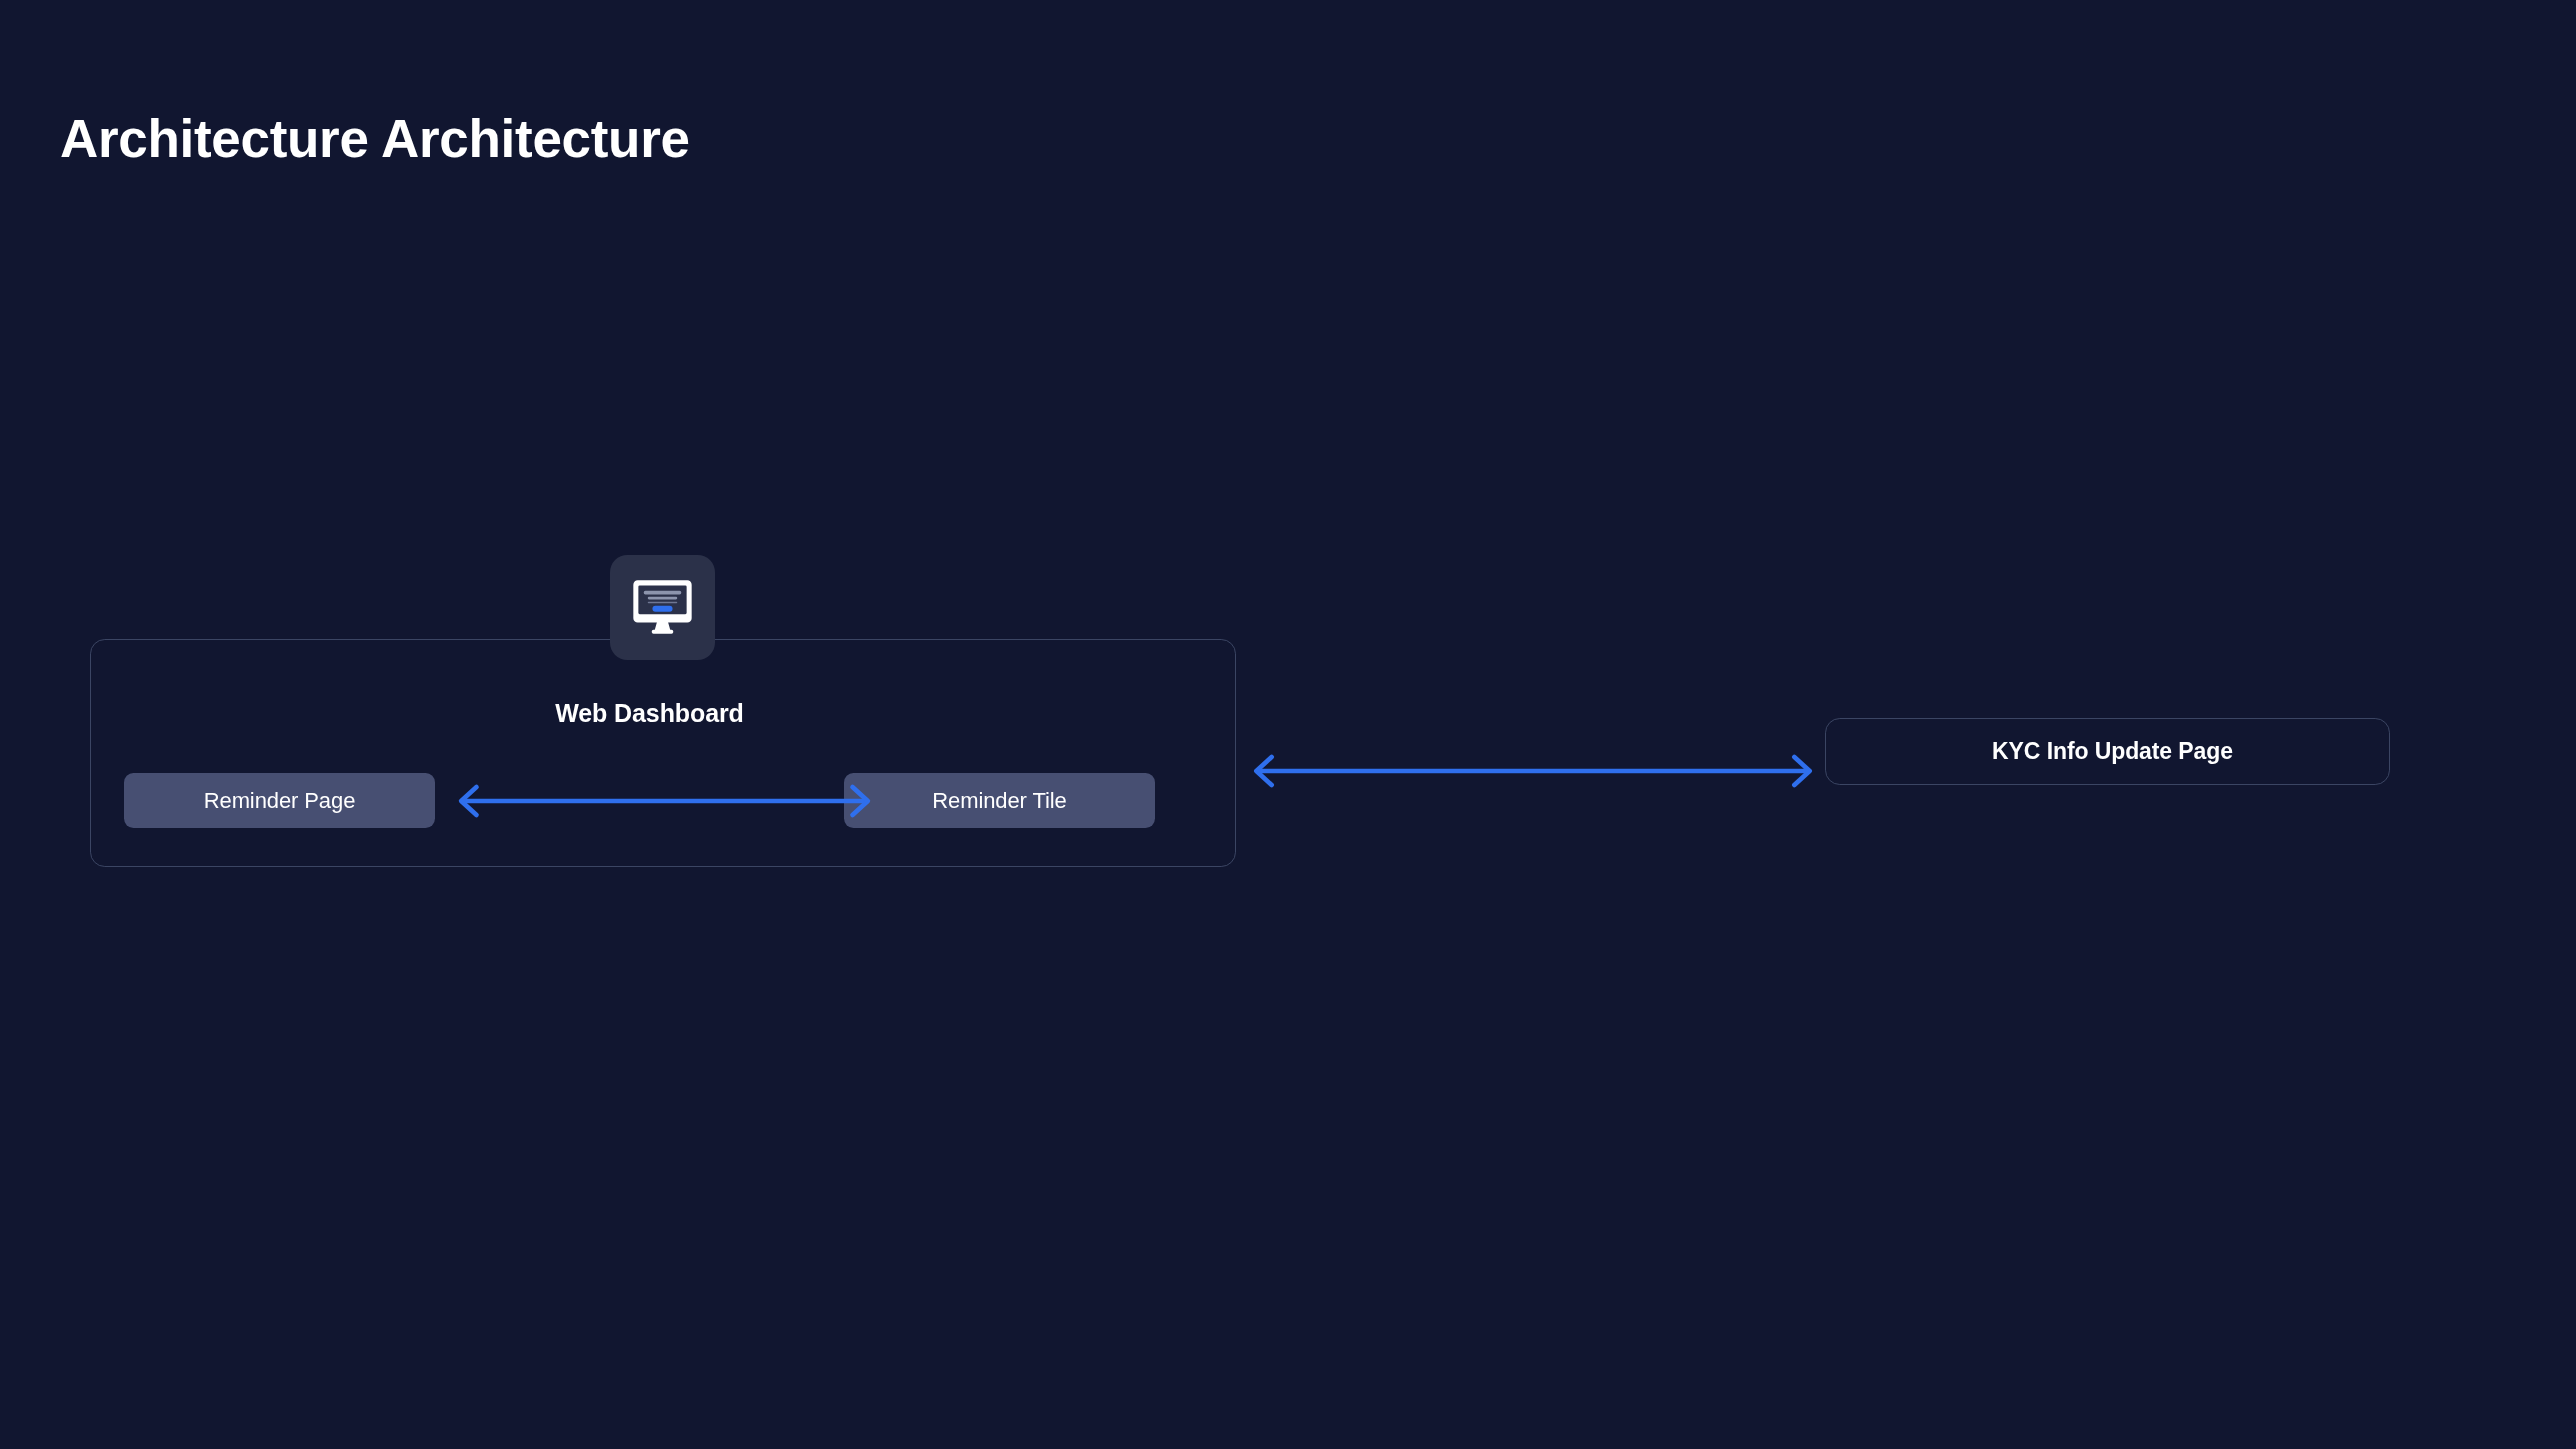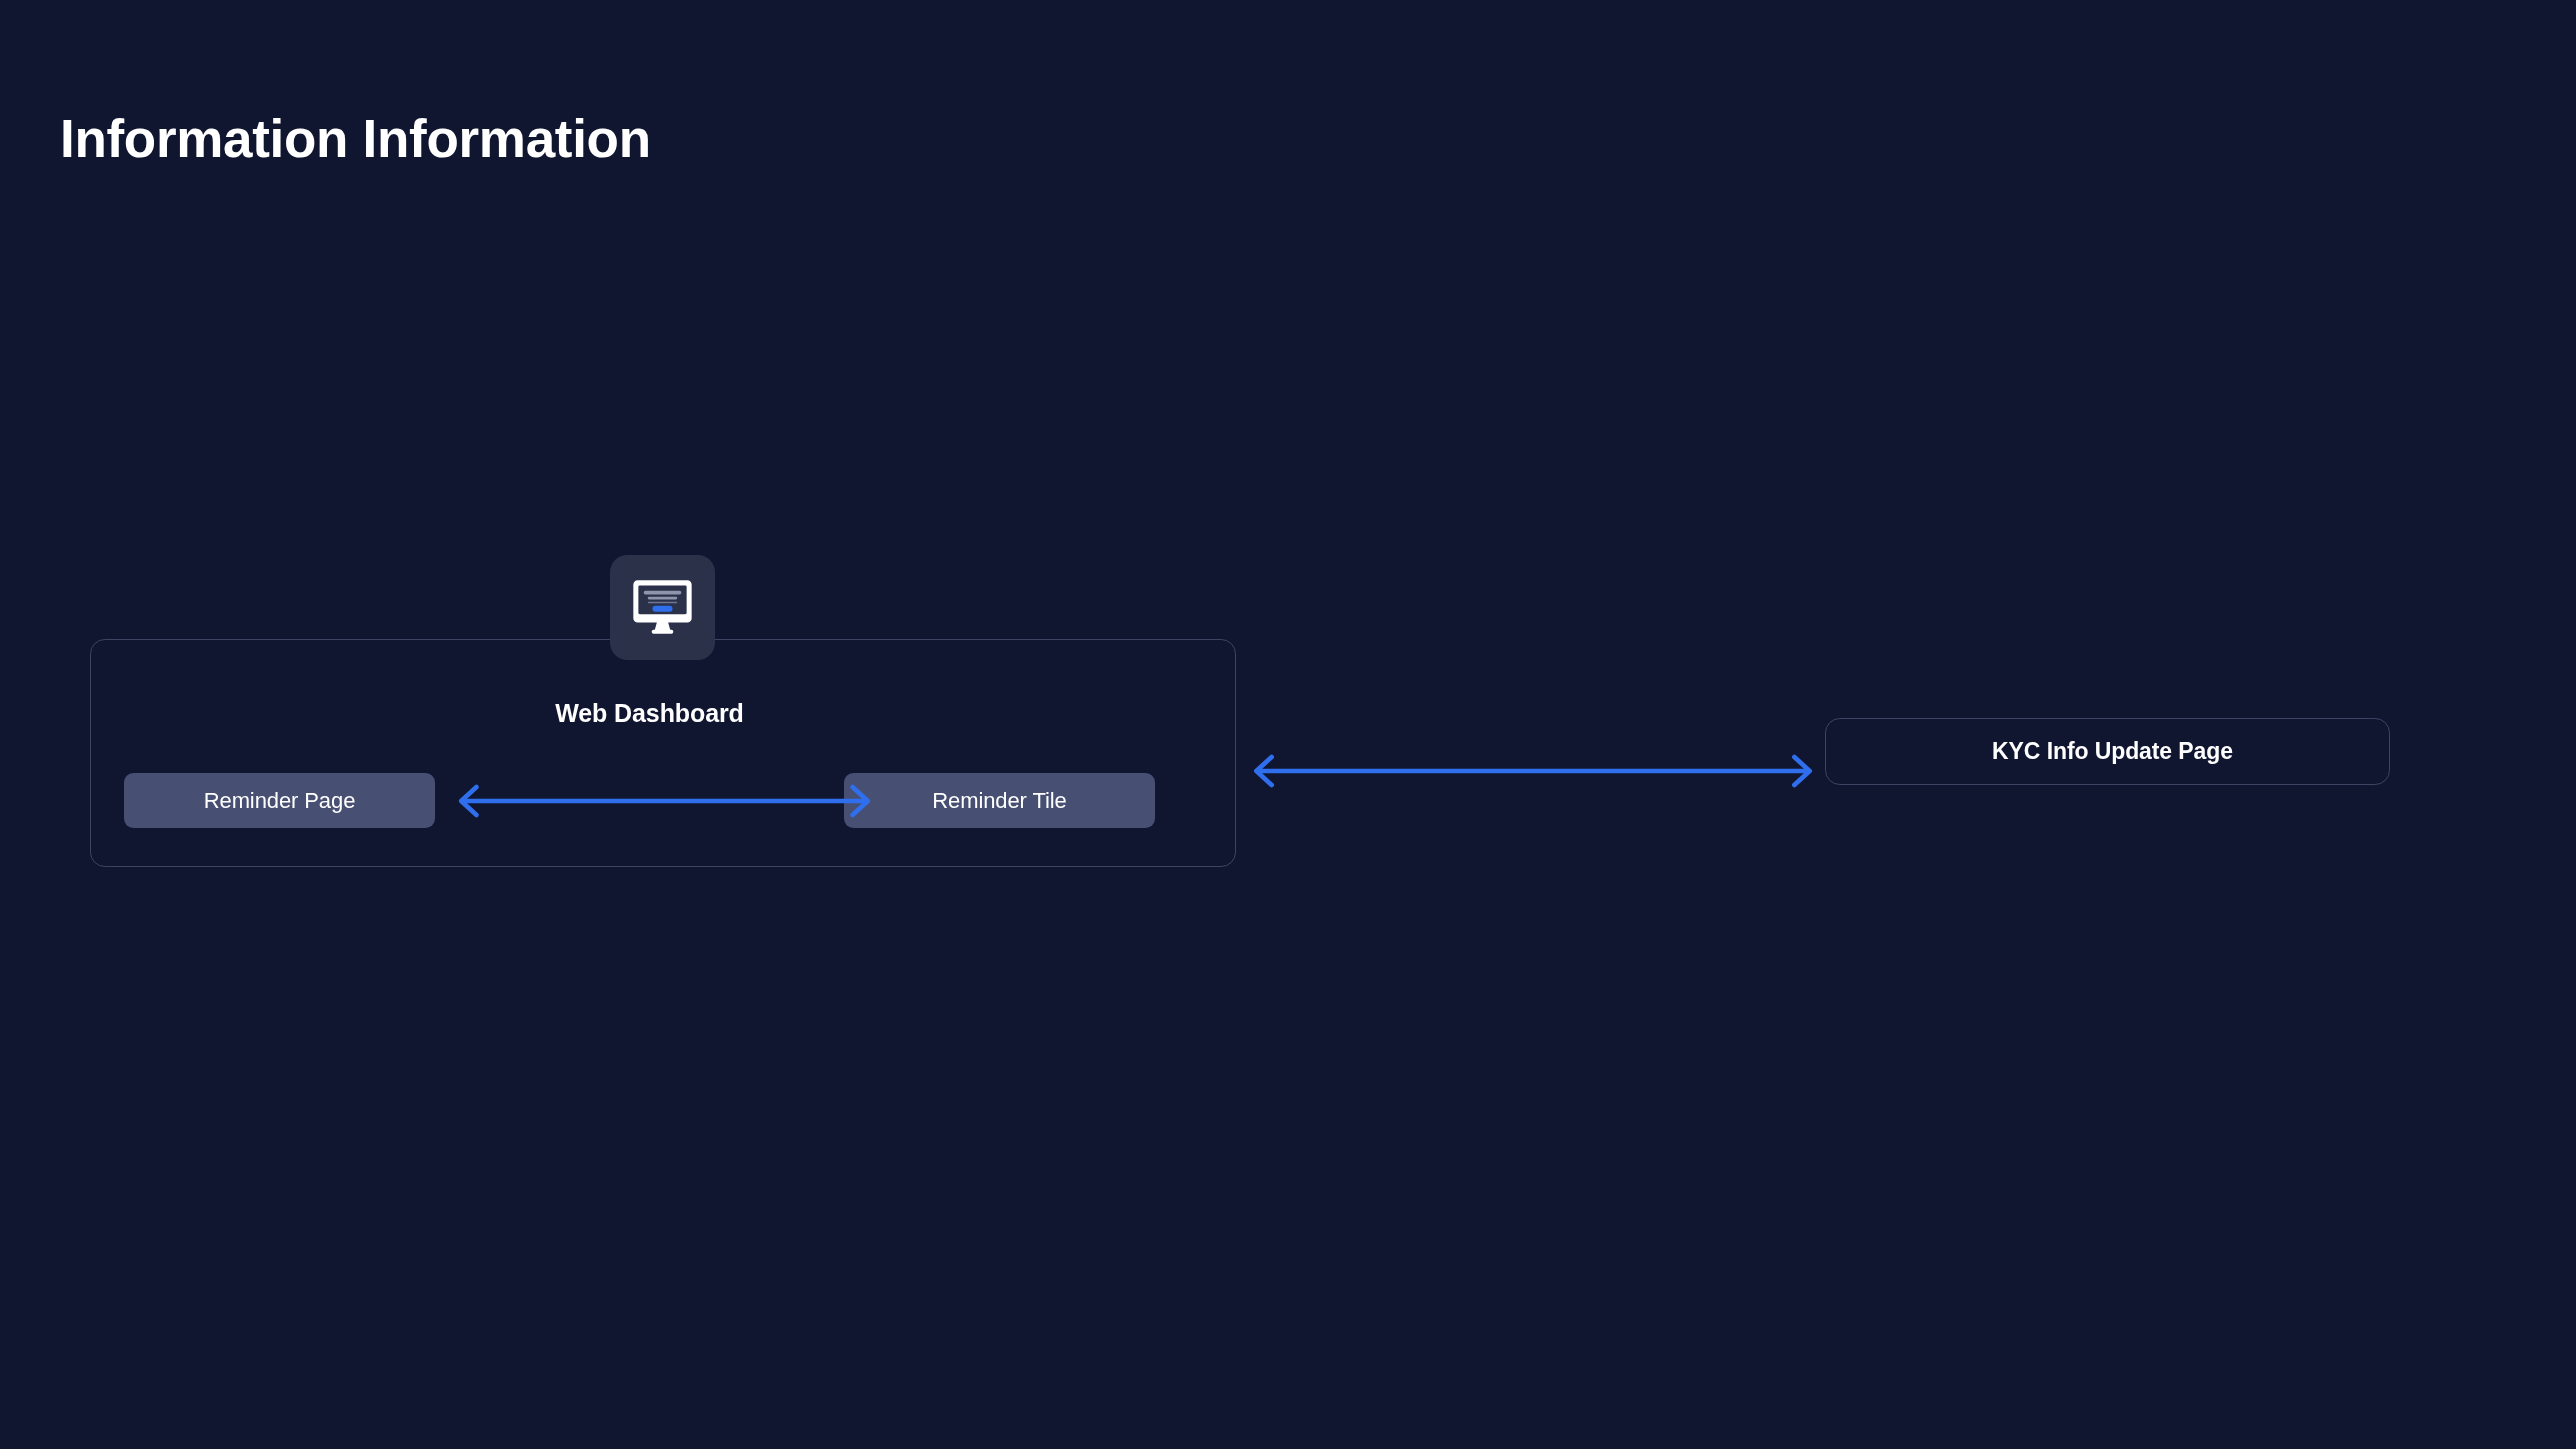--- a/index.html
+++ b/index.html
@@ -135,21 +135,21 @@
     top: 741px;
     width: 590px;
     height: 60px;
   }
 </style>
 </head>
 <body>
 
 <div id="canvas">
 
-  <div id="page-title">Information Information</div>
+  <div id="page-title">Architecture Architecture</div>
 
   <div id="group-web-dashboard"></div>
 
   <div id="group-label-wrap">
     <span id="group-label-text" style="font-size:25px;font-weight:600;color:#ffffff;letter-spacing:-0.1px;">Web Dashboard</span>
   </div>
 
   <div id="icon-badge">
     <span>
       <svg width="59" height="55" viewBox="0 0 88 82" fill="none">

